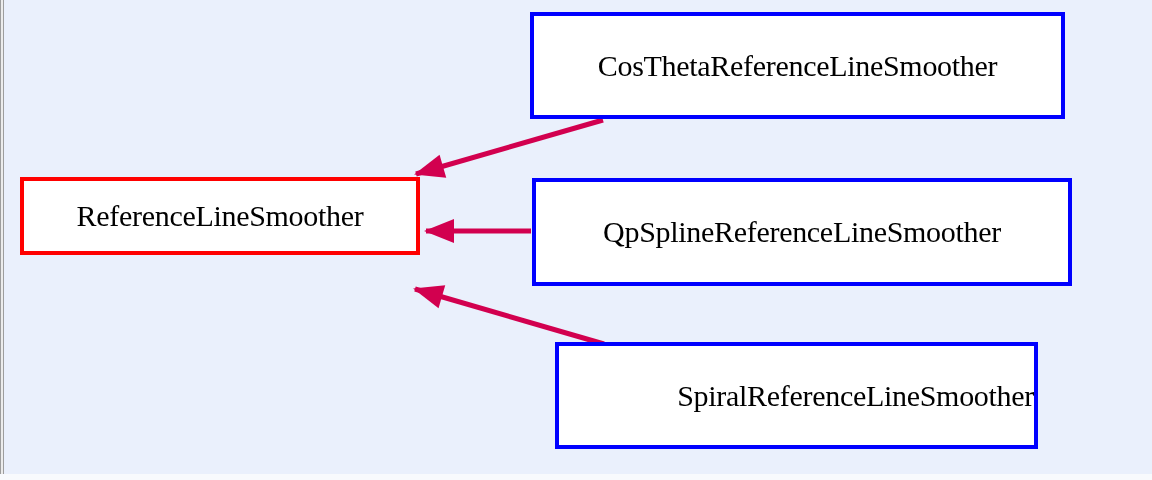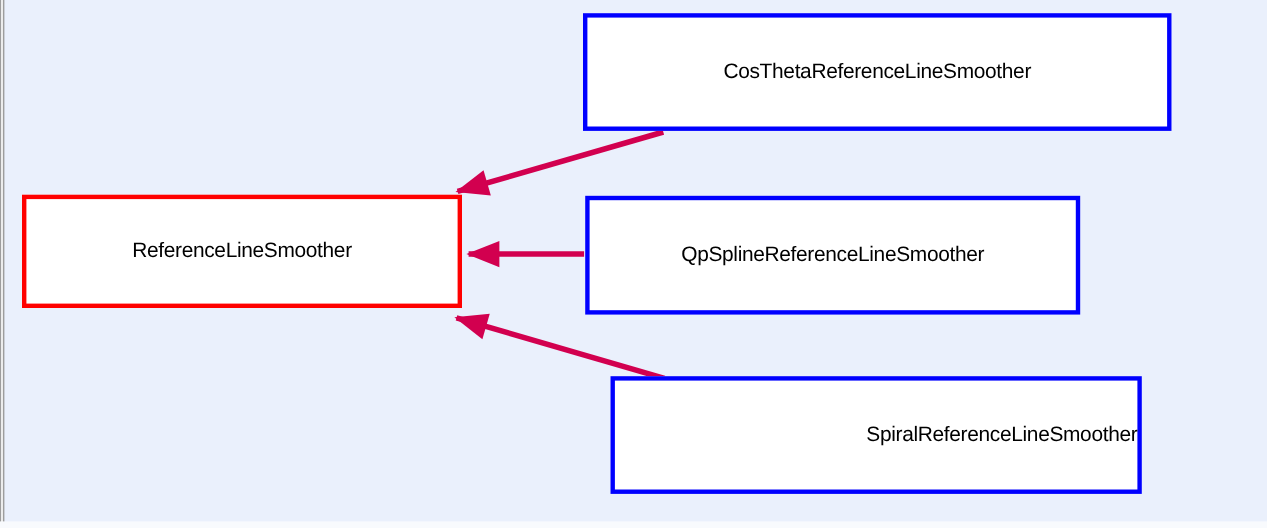--- a/index.html
+++ b/index.html
@@ -30,32 +30,33 @@
     background: #f8fafd;
   }
   .node {
     position: absolute;
     background: #ffffff;
     display: flex;
     align-items: center;
     justify-content: center;
     box-sizing: border-box;
     color: #000000;
-    font-size: 19px;
+    font-size: 30px;
     letter-spacing: -0.3px;
     white-space: nowrap;
+    font-family: Liberation Serif, serif;
   }
   .node.base {
     border: 4px solid #ff0000;
     left: 20px; top: 177px;
-    width: 400px; height: 103px; justify-content: center;
+    width: 400px; height: 78px; justify-content: center;
   }
   .node.derived { border: 4px solid #0000ff; cursor: pointer; }
   .node.cos    { left: 530px; top: 12px;  width: 535px; height: 107px; }
-  .node.qp     { left: 532px; top: 178px; width: 450px; height: 108px; }
+  .node.qp     { left: 532px; top: 178px; width: 540px; height: 108px; }
   .node.spiral { left: 555px; top: 342px; width: 483px; height: 107px; justify-content: flex-end; }
   .arrow-layer {
     position: absolute;
     left: 0; top: 0;
     width: 1152px; height: 480px;
     pointer-events: none;
   }
 </style>
 </head>
 <body>

